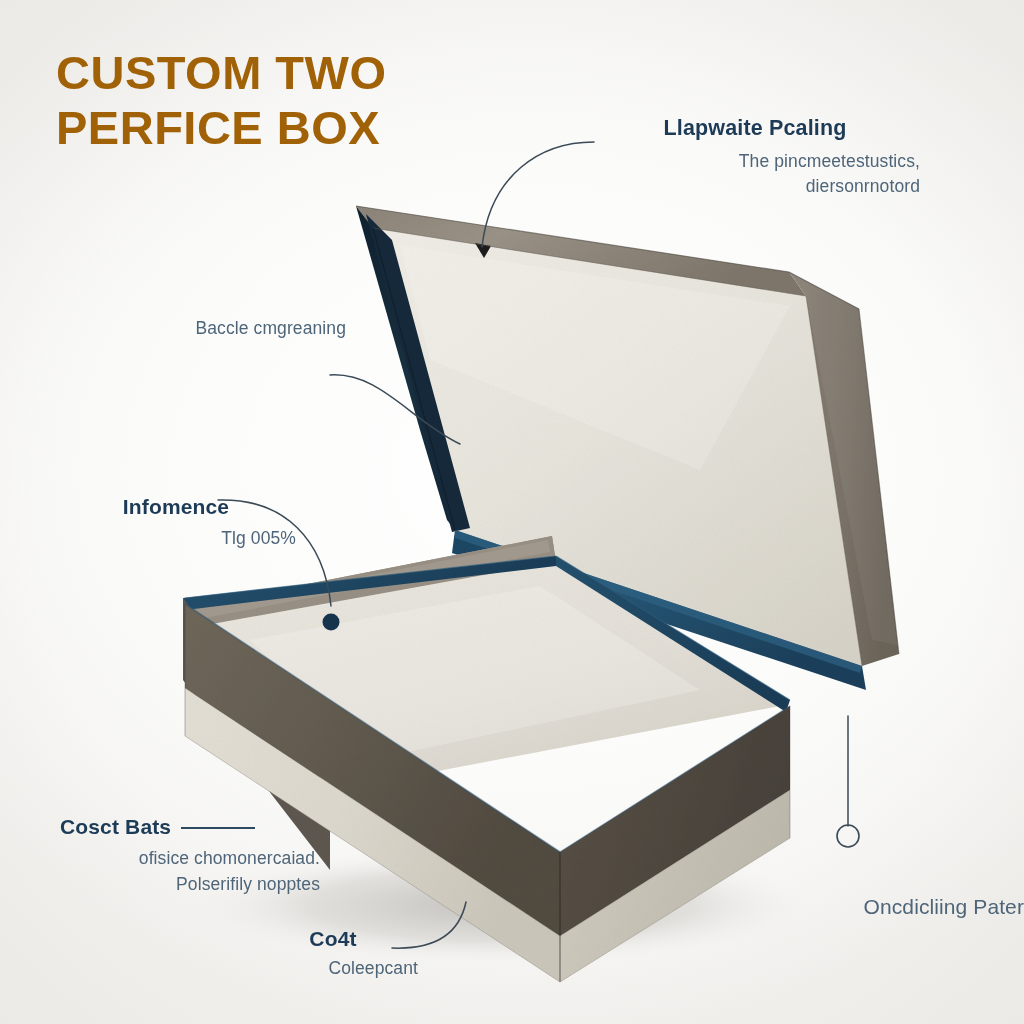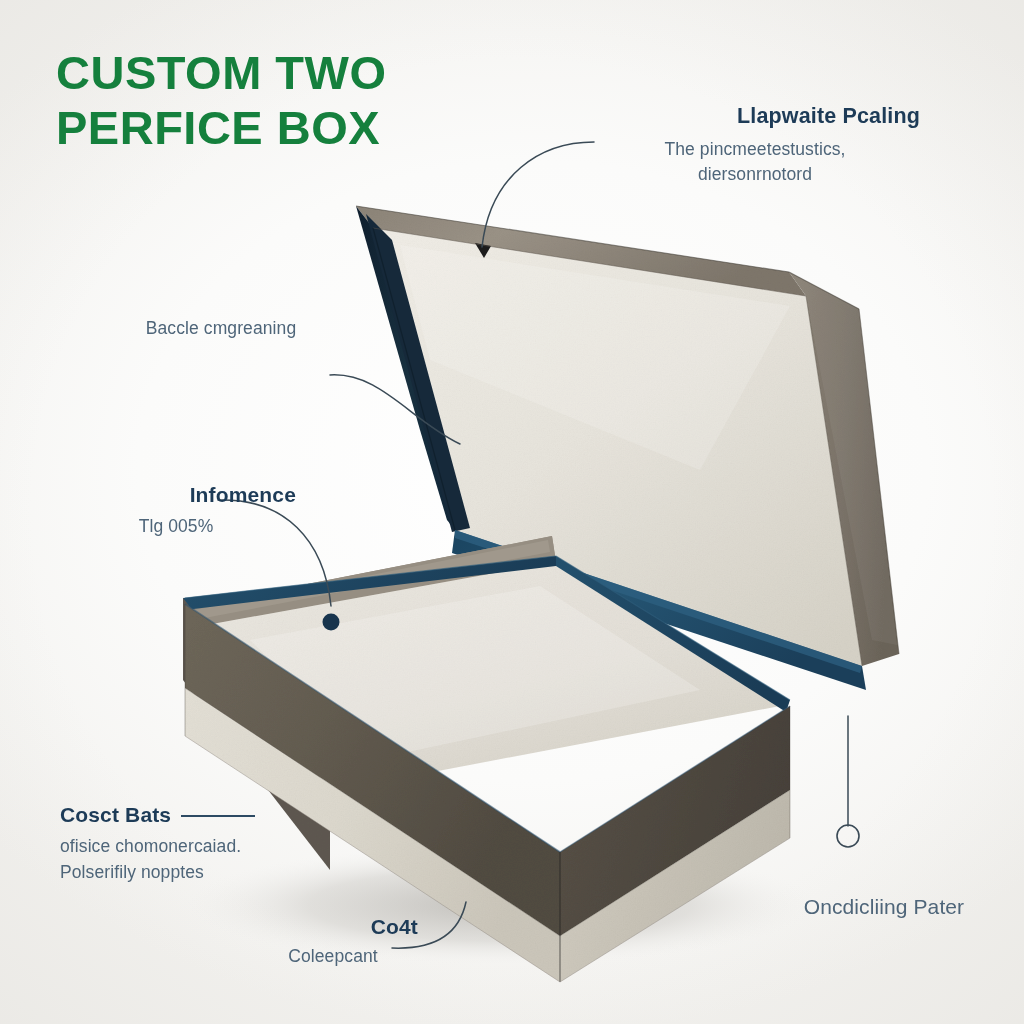--- a/index.html
+++ b/index.html
@@ -31,47 +31,47 @@
     background:
       radial-gradient(ellipse 85% 80% at 50% 50%, rgba(255,255,255,0) 55%, rgba(206,203,196,0.28) 100%);
   }
 
   
   .headline {
     position: absolute;
     left: 56px;
     top: 46px;
     width: 470px;
-    color: #15803d;
+    color: #a16207;
     font-size: 47px;
     line-height: 1.16;
     font-weight: 700;
     letter-spacing: 0.5px;
     text-transform: uppercase;
   }
   .headline .ln { display: block; white-space: nowrap; }
 
   
   .anno { position: absolute; }
   .anno .anno-title {
     color: #1d3b57;
     font-weight: 700;
     font-size: 21px;
     line-height: 1.2;
     letter-spacing: 0.15px;
-    margin: 0 0 7px 0;
-    text-align: right;
+    margin: 12px 0 7px 0;
   }
   .anno .anno-body {
     color: #4e6579;
     font-weight: 300;
     font-size: 17.5px;
     line-height: 1.45;
     letter-spacing: 0.1px;
     margin: 0;
+    text-align: right;
   }
   .anno .anno-body .bl { display: block; }
 
   .a-topright { left: 590px; top: 104px; width: 330px; text-align: center; }
   .a-topright .anno-title { font-size: 21.5px; }
 
   .a-left1 { left: 96px; top: 316px; width: 250px; text-align: center; }
   .a-left2 { left: 56px; top: 482px; width: 240px; text-align: center; }
 
   .a-bottomleft { left: 60px; top: 802px; width: 260px; text-align: left; }

